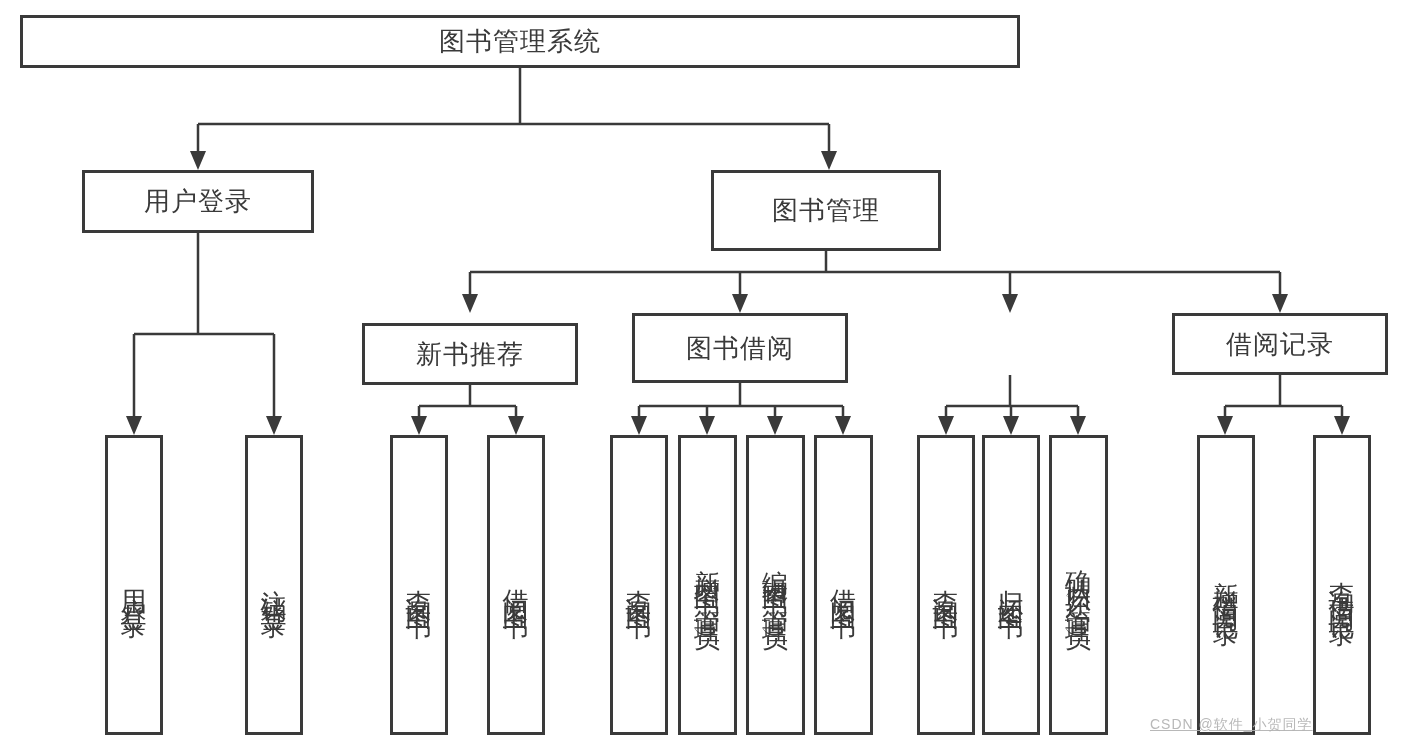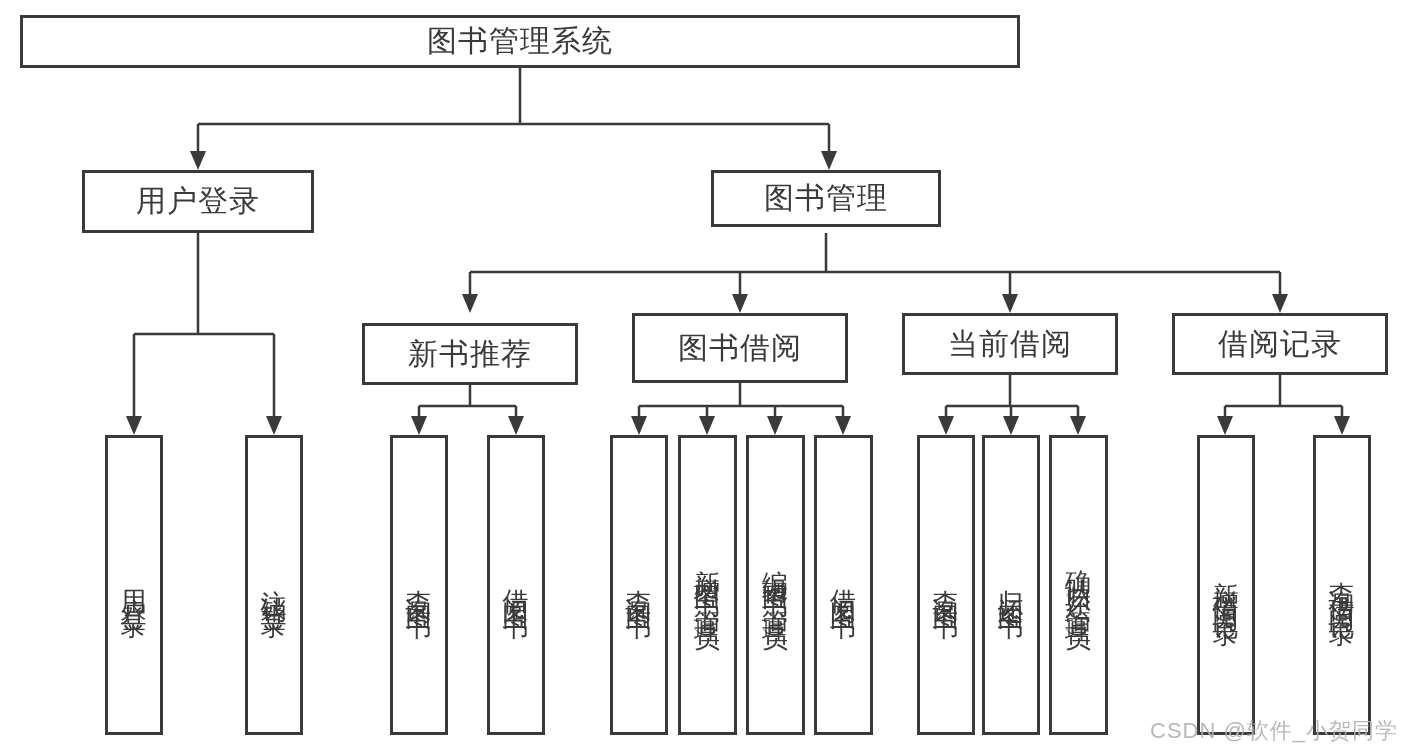--- a/index.html
+++ b/index.html
@@ -12,41 +12,42 @@
   }
   .node{
     position:absolute;
     box-sizing:border-box;
     border:3px solid #3a3a3a;
     background:#ffffff;
     color:#3a3a3a;
     display:flex;
     align-items:center;
     justify-content:center;
-    font-size:30px;
+    font-size:26px;
     letter-spacing:1px;
   }
   .node.v{
     writing-mode:vertical-rl;
     text-orientation:mixed;
     letter-spacing:8px;
     font-size:26px;
     line-height:1;
   }
   #edges{
     position:absolute;left:0;top:0;width:1405px;height:747px;
   }
   #watermark{
     position:absolute;
     left:1150px;top:716px;
-    font-size:22px;
+    font-size:14px;
     color:rgba(178,178,178,0.92);
     letter-spacing:1px;
     white-space:nowrap;
     z-index:5;
+    text-decoration:underline;
   }
 </style>
 </head>
 <body>
 
 <div id="canvas">
 
   <svg id="edges" viewBox="0 0 1405 747" xmlns="http://www.w3.org/2000/svg">
     <path d="M520,68 V124 M198,124 H829 M198,124 V153 M829,124 V153
          M198,233 V334 M134,334 H274 M134,334 V418 M274,334 V418
@@ -60,25 +61,24 @@
          M462,294 H478 L470,313 Z  M732,294 H748 L740,313 Z  M1002,294 H1018 L1010,313 Z  M1272,294 H1288 L1280,313 Z
          M411,416 H427 L419,435 Z  M508,416 H524 L516,435 Z
          M631,416 H647 L639,435 Z  M699,416 H715 L707,435 Z  M767,416 H783 L775,435 Z  M835,416 H851 L843,435 Z
          M938,416 H954 L946,435 Z  M1003,416 H1019 L1011,435 Z  M1070,416 H1086 L1078,435 Z
          M1217,416 H1233 L1225,435 Z  M1334,416 H1350 L1342,435 Z" fill="#3a3a3a" stroke="none"></path>
   </svg>
 
   <div class="node" style="left:20px;top:15px;width:1000px;height:53px">图书管理系统</div>
 
   <div class="node" style="left:82px;top:170px;width:232px;height:63px">用户登录</div>
-  <div class="node" style="left:711px;top:170px;width:230px;height:57px">图书管理</div>
+  <div class="node" style="left:711px;top:170px;width:230px;height:81px">图书管理</div>
 
   <div class="node" style="left:362px;top:323px;width:216px;height:62px">新书推荐</div>
   <div class="node" style="left:632px;top:313px;width:216px;height:70px">图书借阅</div>
-  <div class="node" style="left:902px;top:313px;width:216px;height:62px">当前借阅</div>
   <div class="node" style="left:1172px;top:313px;width:216px;height:62px">借阅记录</div>
 
   <div class="node v" style="left:105px;top:435px;width:58px;height:300px">用户登录</div>
   <div class="node v" style="left:245px;top:435px;width:58px;height:300px">注销登录</div>
 
   <div class="node v" style="left:390px;top:435px;width:58px;height:300px">查询图书</div>
   <div class="node v" style="left:487px;top:435px;width:58px;height:300px">借阅图书</div>
 
   <div class="node v" style="left:610px;top:435px;width:58px;height:300px">查询图书</div>
   <div class="node v" style="left:678px;top:435px;width:59px;height:300px">新增图书（管理员）</div>

